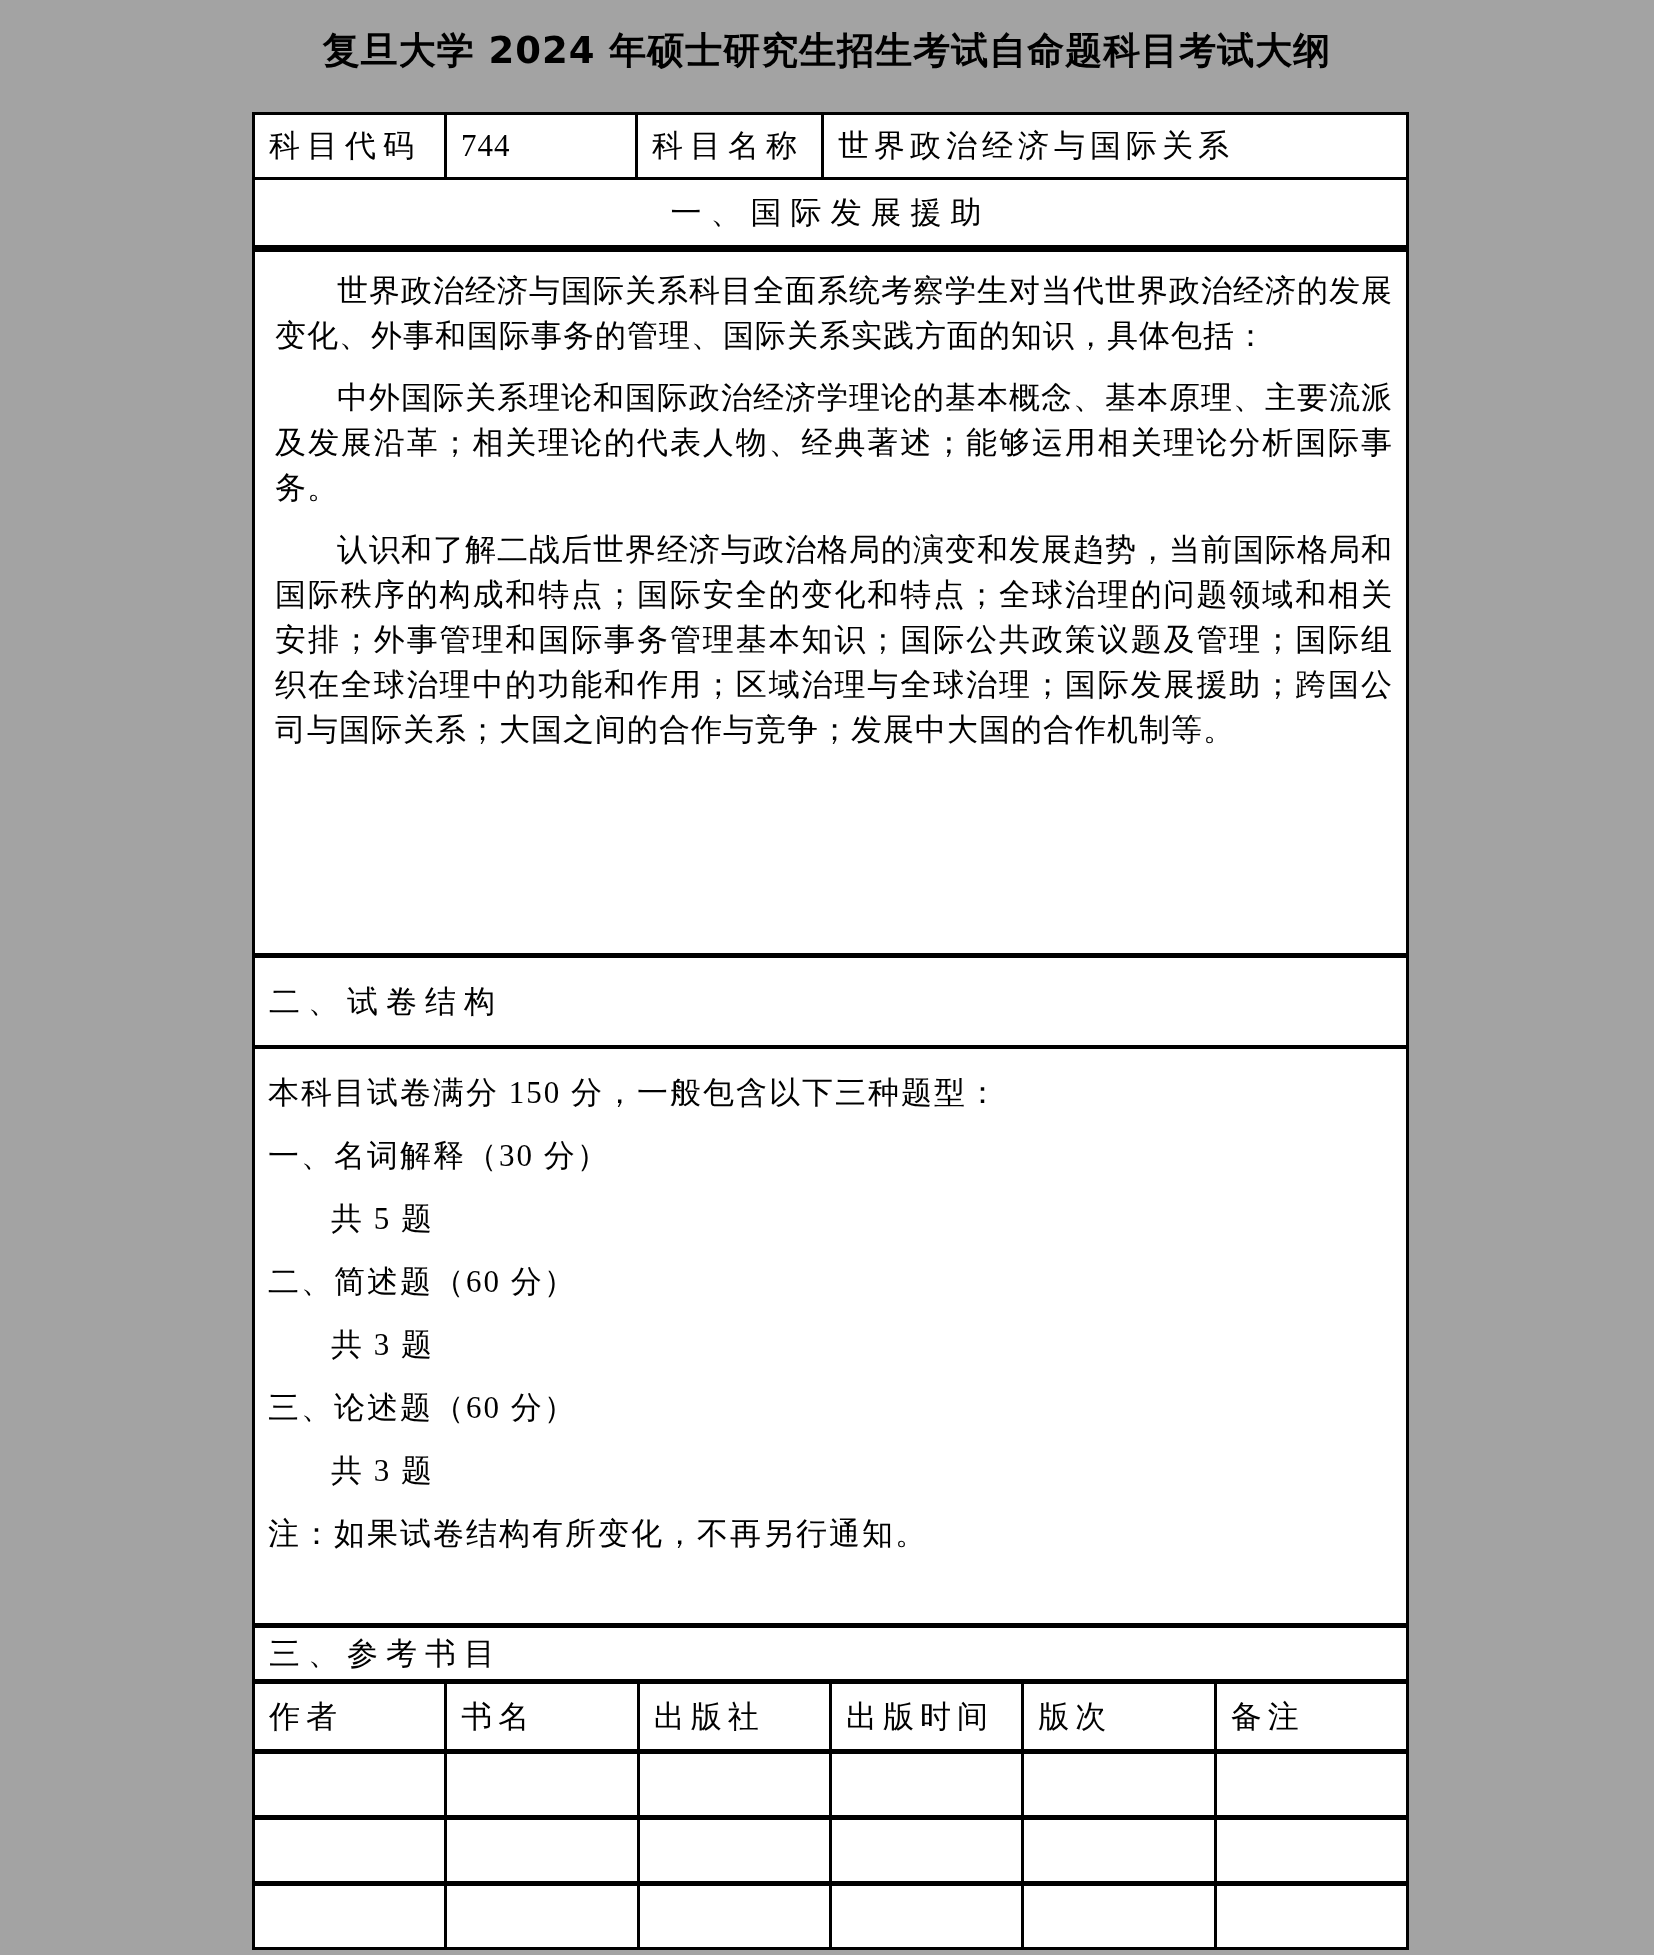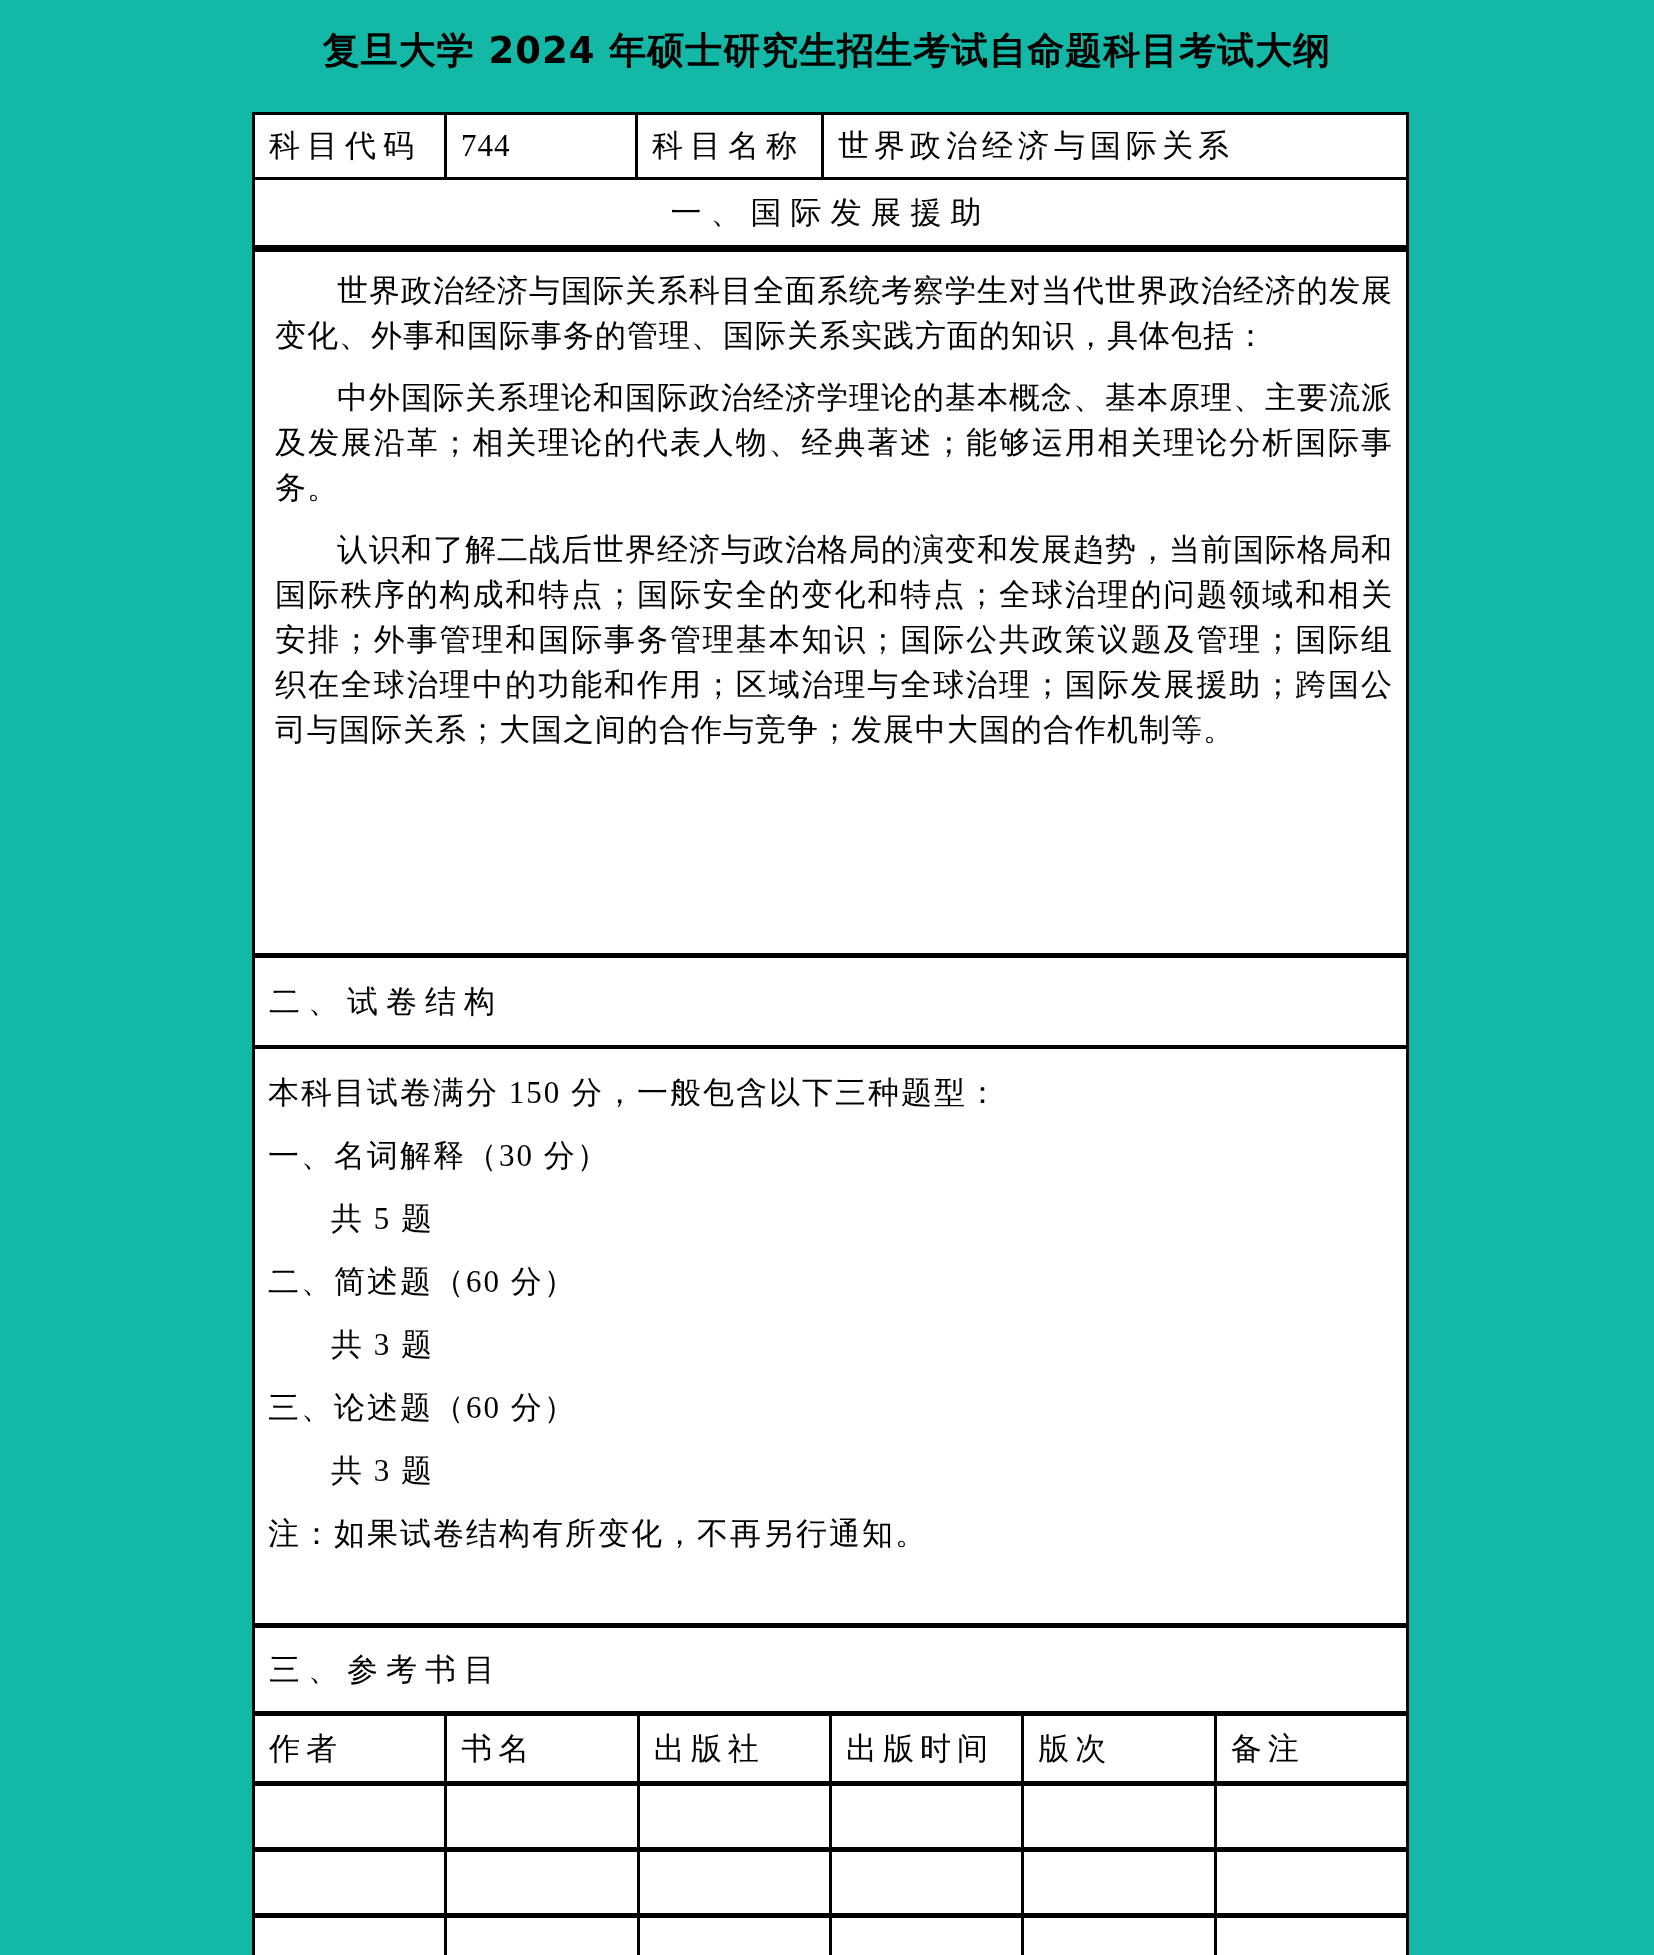--- a/index.html
+++ b/index.html
@@ -1,19 +1,19 @@
 <!DOCTYPE html>
 <html><head>
 <meta charset="utf-8">
 <style>
   html,body { margin:0; padding:0; background:#ffffff; }
   .page {
     position:relative;
     width:1654px; height:1955px;
-    background:#14b8a6;
+    background:#a3a3a3;
     color:#000;
     font-family:"Liberation Serif","DejaVu Serif",serif;
     overflow:hidden;
   }
   .title {
     position:absolute; top:26px; left:0; width:100%;
     margin:0;
     text-align:center;
     font-family:"DejaVu Sans","Liberation Sans",sans-serif;
     font-weight:bold;
@@ -48,21 +48,21 @@
     display:flex; align-items:center; justify-content:center;
     font-size:31px; letter-spacing:9px;
   }
   .row-sec2-head {
     height:92px; border-top:5px solid #000;
     display:flex; align-items:center;
     padding-left:14px; box-sizing:border-box;
     font-size:31px; letter-spacing:8px;
   }
   .row-sec3-head {
-    height:88px; border-top:5px solid #000;
+    height:56px; border-top:5px solid #000;
     display:flex; align-items:center;
     padding-left:14px; box-sizing:border-box;
     font-size:31px; letter-spacing:8px;
   }
 
   
   .row-sec1-body {
     height:708px; border-top:7px solid #000;
     padding:16px 13px 0 20px;
     box-sizing:border-box;

